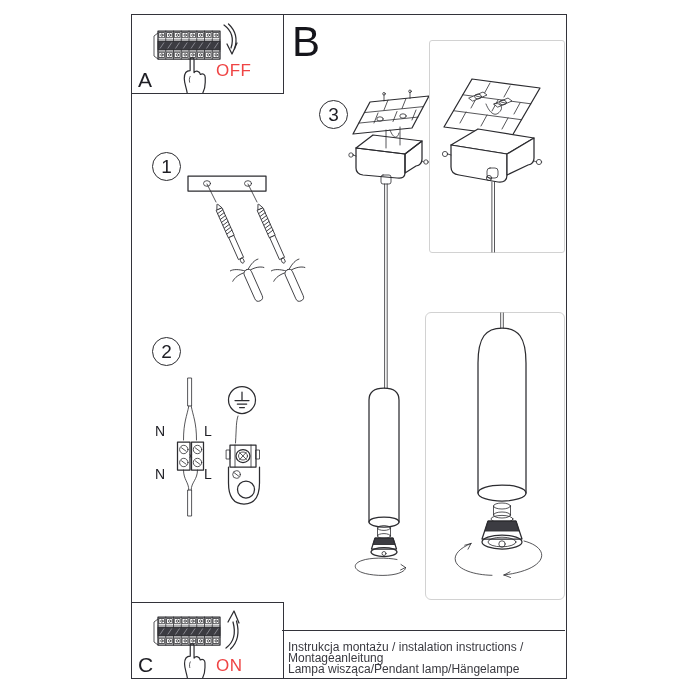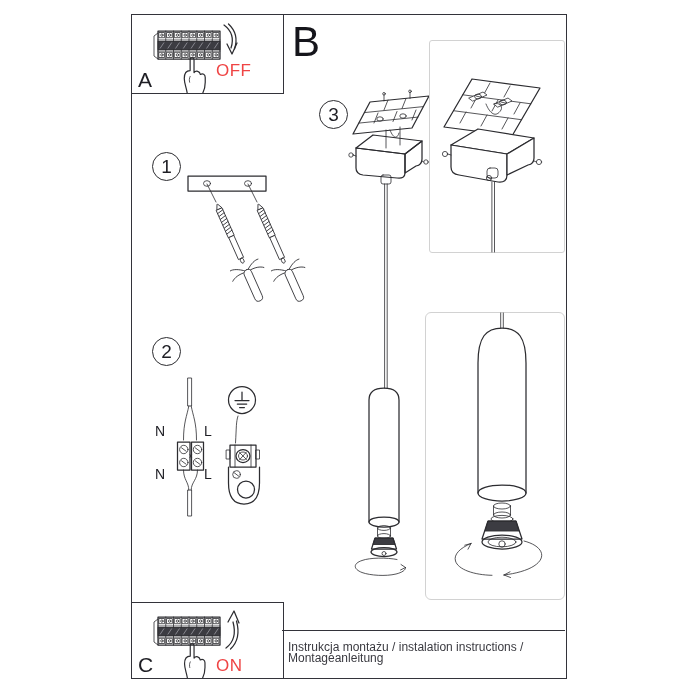--- a/index.html
+++ b/index.html
@@ -328,15 +328,16 @@
       <path class="ln" d="M5,40 C13,34 15,25 12,14"></path>
       <path class="ln" d="M9.5,41 C17,34 18.5,24 15.5,13"></path>
       <polyline class="ln" points="7,14 13,3 18,15" fill="none"></polyline>
     </svg>
     <span class="abs corner-letter" style="left:6px;bottom:1px;">C</span>
     <span class="abs switch-label" style="left:84px;top:53px;">ON</span>
   </div>
 
   <div class="abs footer" style="left:282px;top:630px;width:283px;height:47px;">
     <div>Instrukcja montażu / instalation instructions / Montageanleitung</div>
+    <div>Lampa wisząca/Pendant lamp/Hängelampe</div>
   </div>
 
 </div>
 
 </body></html>

